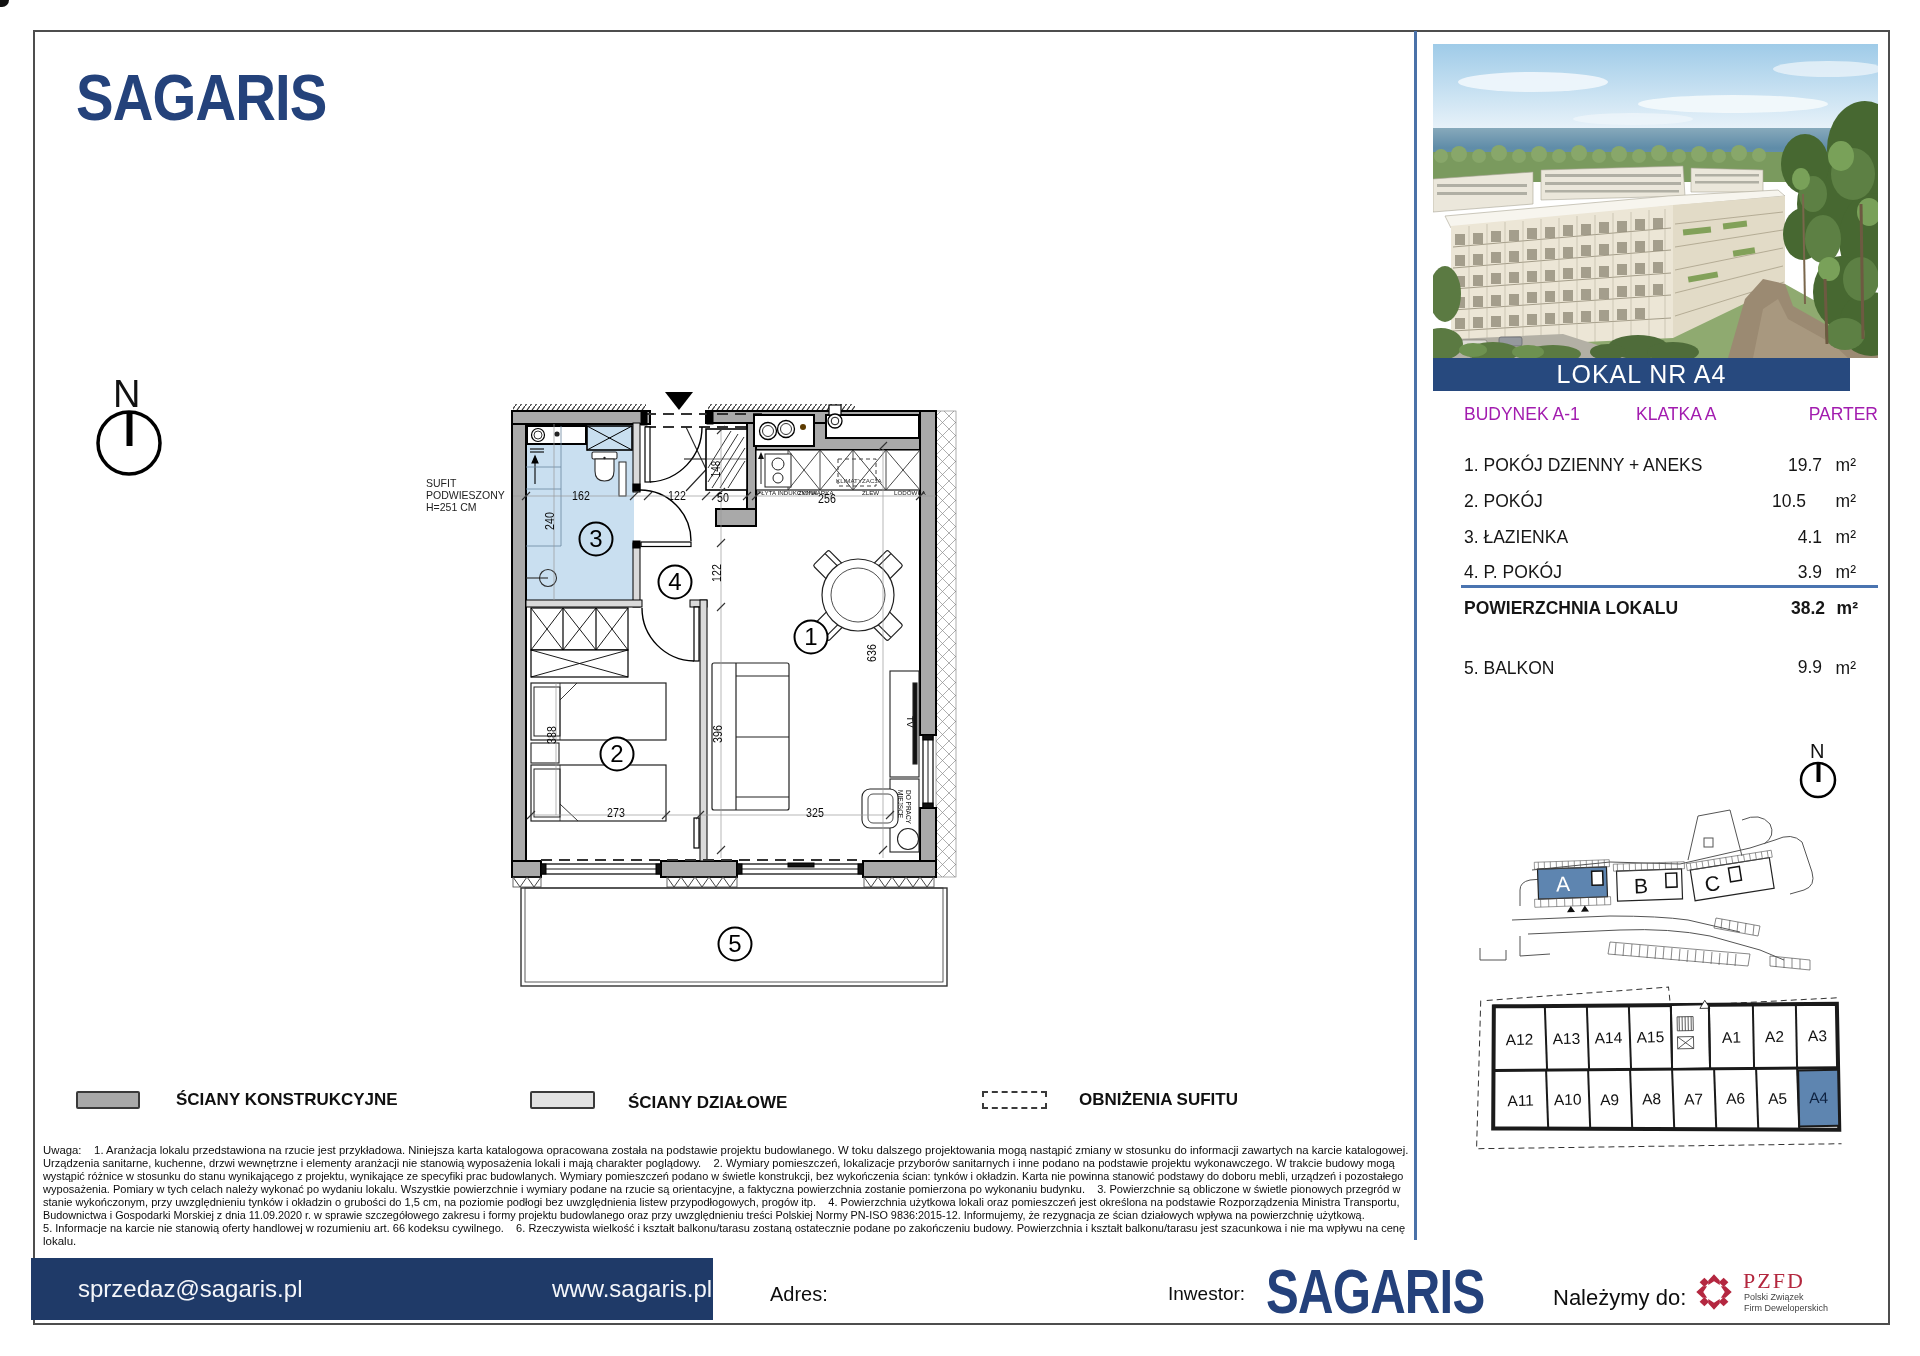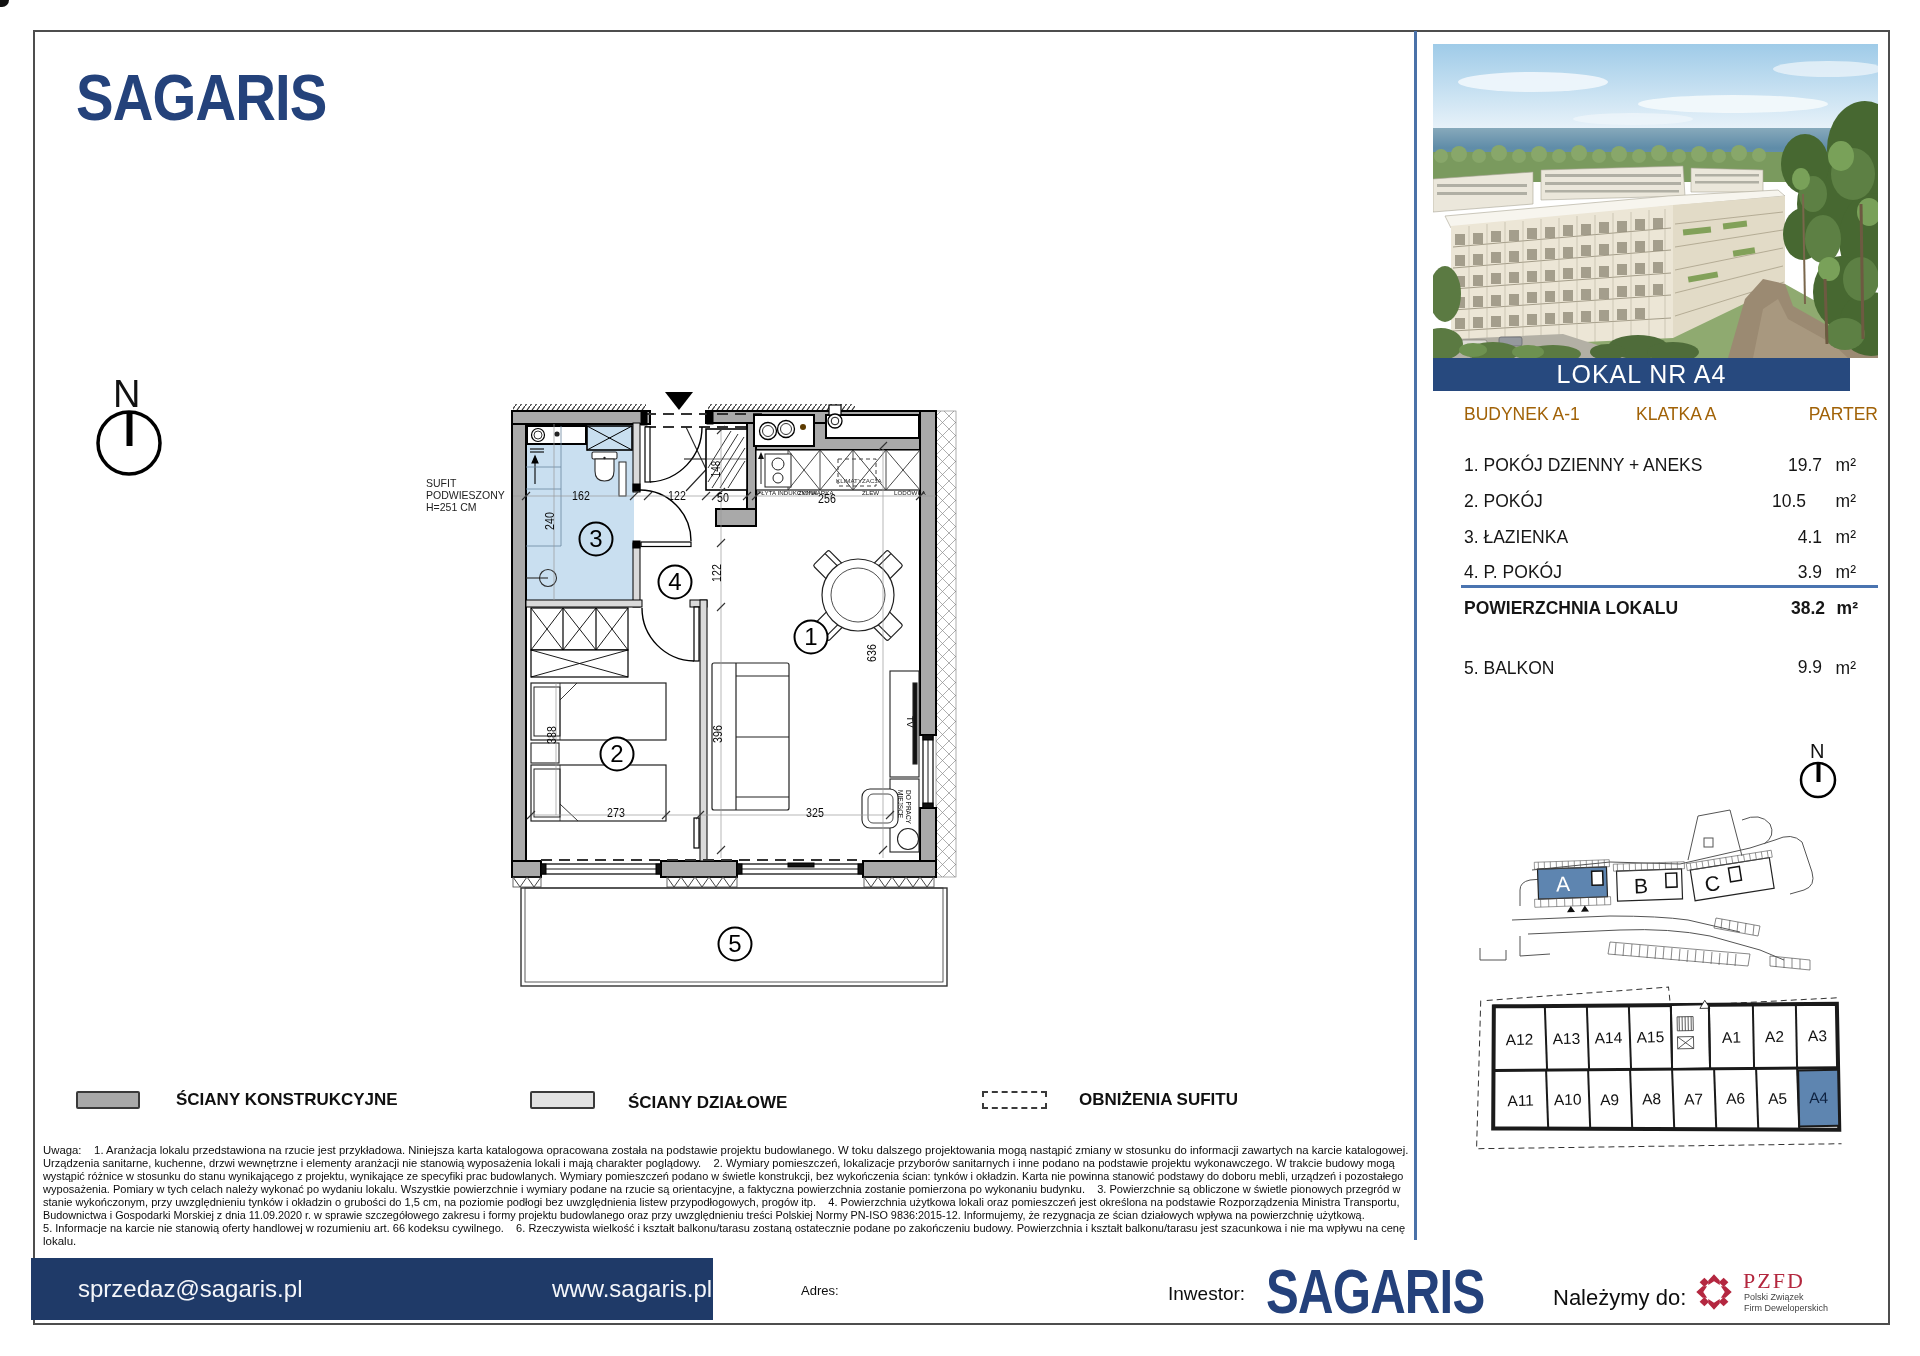--- a/index.html
+++ b/index.html
@@ -239,21 +239,21 @@
     <line x1="428" y1="160" x2="430" y2="295"></line>
         <line x1="392" y1="235" x2="394" y2="300"></line>
   </g>
   <g stroke="#7a674c" stroke-width="2">
     <line x1="370" y1="150" x2="372" y2="260"></line>
   </g>
 </svg>
 
 <div class="abs" style="left:1433px;top:358px;width:417px;height:33px;background:#27497e;color:#fff;font-size:25px;text-align:center;line-height:33px;letter-spacing:1px;">LOKAL NR A4</div>
 
-<div class="abs" style="left:1464px;top:404px;width:414px;height:20px;font-size:17.5px;color:#a16207;">
+<div class="abs" style="left:1464px;top:404px;width:414px;height:20px;font-size:17.5px;color:#a21caf;">
   <span style="position:absolute;left:0;">BUDYNEK A-1</span>
   <span style="position:absolute;left:172px;">KLATKA A</span>
   <span style="position:absolute;right:0;">PARTER</span>
 </div>
 
 <div class="abs" style="left:1464px;top:400px;width:414px;font-size:17.5px;color:#161616;">
 
   <div class="abs" style="left:0;top:55px;">1. POKÓJ DZIENNY + ANEKS</div>
   <div class="abs" style="right:56px;top:55px;">19.7</div>
       <div class="abs" style="right:22px;top:55px;">m²</div>
@@ -807,21 +807,21 @@
     <path d="M10.6 -15.8 L15.8 -10.6 L10.6 -5.4 L5.4 -10.6 Z" transform="rotate(180)"></path>
     <path d="M10.6 -15.8 L15.8 -10.6 L10.6 -5.4 L5.4 -10.6 Z" transform="rotate(270)"></path>
   </g>
 </svg>
 
 <div class="abs" style="left:31px;top:1258px;width:682px;height:62px;background:#1f3a68;color:#f4f6fa;font-size:24px;">
   <span class="abs" style="left:47px;top:17px;">sprzedaz@sagaris.pl</span>
   <span class="abs" style="left:521px;top:17px;">www.sagaris.pl</span>
 </div>
 
-<div class="abs" style="left:770px;top:1283px;font-size:13px;color:#0d0d0d;margin-left:31px;">Adres:</div>
+<div class="abs" style="left:770px;top:1283px;font-size:20px;color:#0d0d0d;">Adres:</div>
 
 <div class="abs" style="left:1168px;top:1283px;font-size:19px;color:#0d0d0d;">Inwestor:</div>
 
 <div class="abs" style="left:1266px;top:1255px;font-size:63px;font-weight:bold;color:#24417b;letter-spacing:-1px;transform:scaleX(0.78);transform-origin:0 0;">SAGARIS</div>
 
 <div class="abs" style="left:1553px;top:1285px;font-size:22px;color:#0d0d0d;">Należymy do:</div>
 
 <div class="abs" style="left:1743px;top:1268px;font-size:22px;font-family:'Liberation Serif',serif;color:#b3273e;letter-spacing:2px;">PZFD</div>
 <div class="abs" style="left:1744px;top:1292px;font-size:9px;color:#444;line-height:10.5px;">Polski Związek<br>Firm Deweloperskich</div>
 

